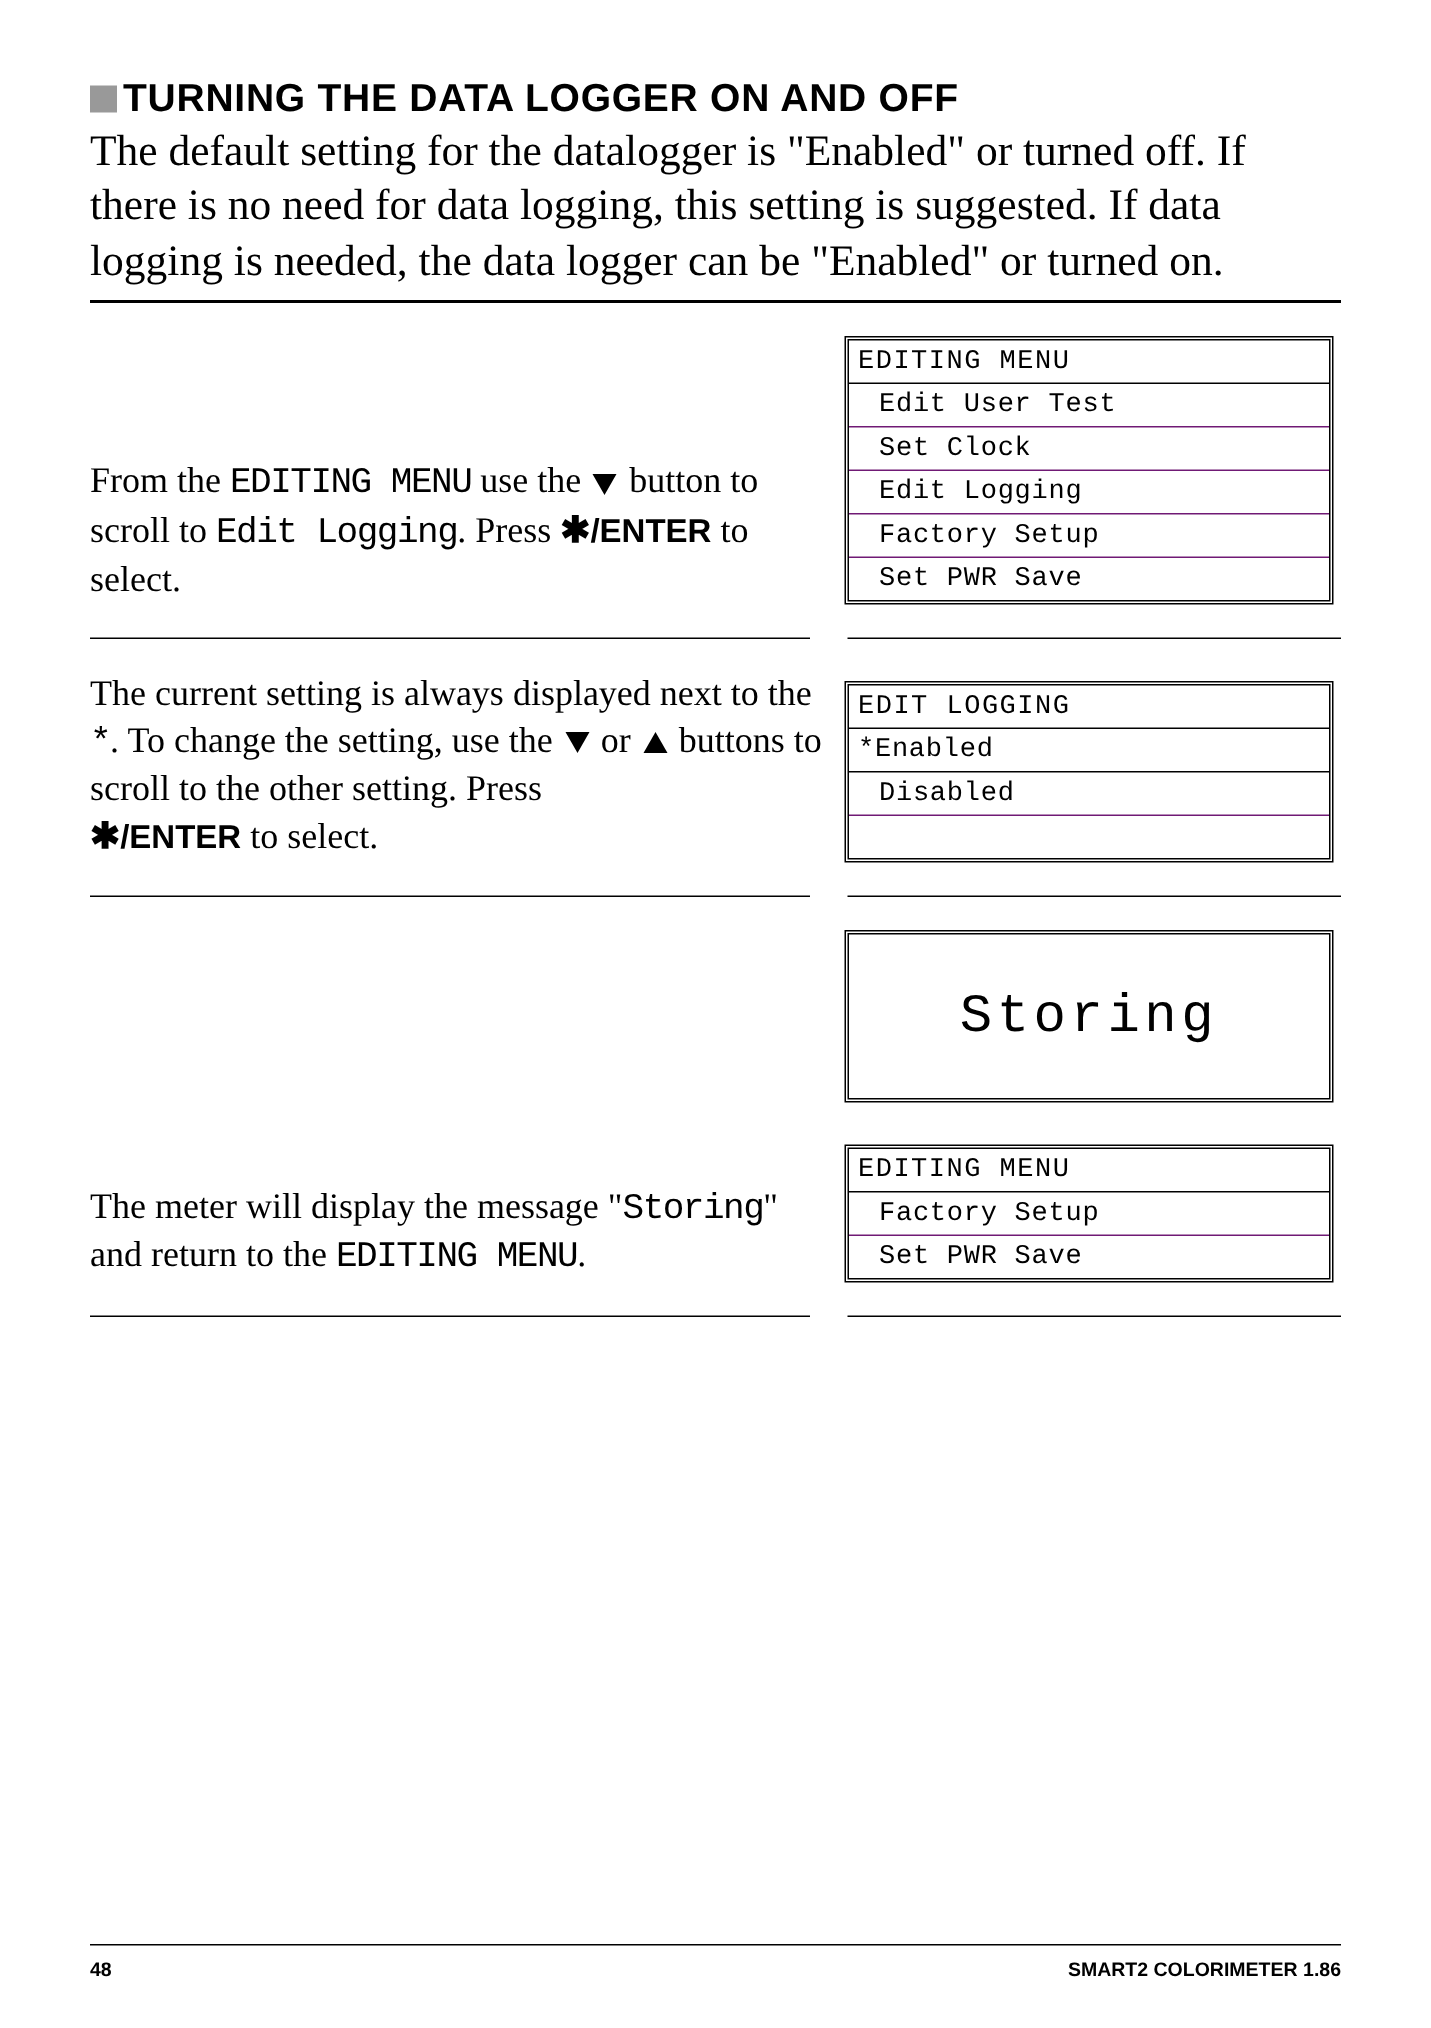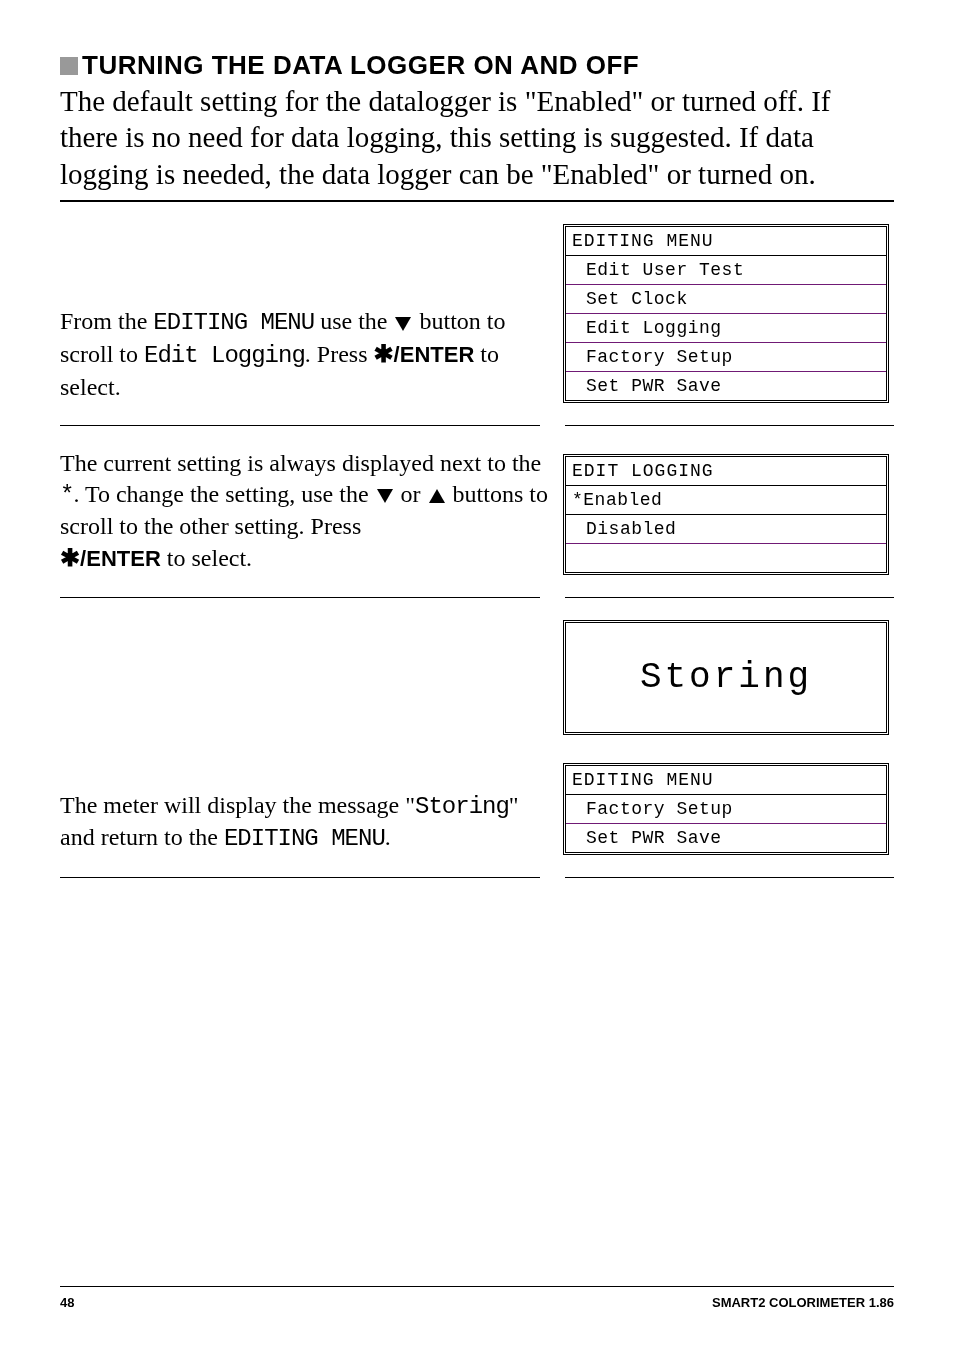--- a/index.html
+++ b/index.html
@@ -131,21 +131,21 @@
       font-size: 36px;
       letter-spacing: 3px;
     }
     .lcd-column {
       display: flex;
       flex-direction: column;
       gap: 28px;
     }
     .footer {
       position: absolute;
-      bottom: 42px;
+      bottom: 32px;
       left: 60px;
       right: 60px;
       border-top: 1px solid #000;
       padding-top: 8px;
       display: flex;
       justify-content: space-between;
       font-family: Arial, sans-serif;
       font-size: 13px;
       font-weight: bold;
       gap: 37px;

